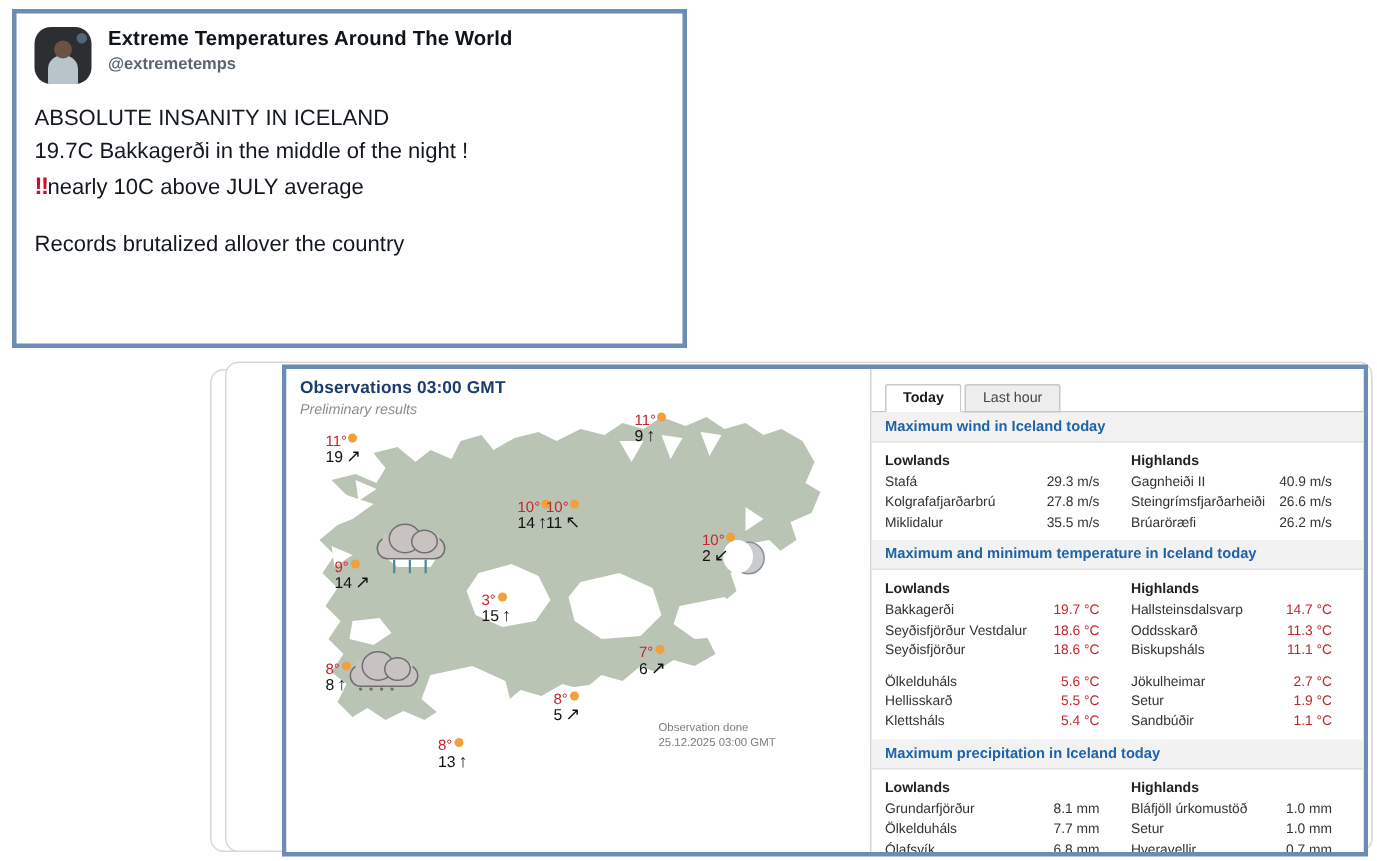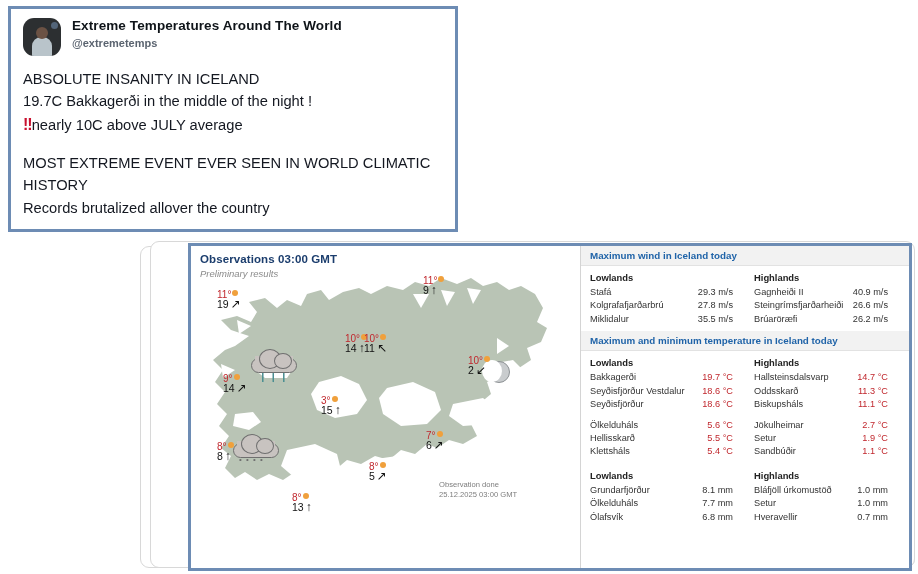--- a/index.html
+++ b/index.html
@@ -106,21 +106,20 @@
     <div class="tweet-names">
       <div class="tweet-name">Extreme Temperatures Around The World</div>
       <div class="tweet-handle">@extremetemps</div>
     </div>
   </div>
   <div class="tweet-body">
     <p>ABSOLUTE INSANITY IN ICELAND</p>
     <p>19.7C Bakkagerði in the middle of the night !</p>
     <p><span class="bang">!!</span><span>nearly 10C above JULY average</span></p>
     <div class="tweet-gap"></div>
-    <p>MOST EXTREME EVENT EVER SEEN IN WORLD CLIMATIC HISTORY</p>
     <p>Records brutalized allover the country</p>
   </div>
 </div>
 
 <div class="backcard backcard-1"></div>
 <div class="backcard backcard-2"></div>
 
 <div class="wpanel">
 
   <div class="map-col">
@@ -193,20 +192,24 @@
         <div class="stn" style="left: 101px; top: 245px;"><span class="tmp">8°</span><span class="dot"></span><span class="wind">13<span class="arw">↑</span></span></div>
       </div>
 
     <div class="obs-note">
       <div>Observation done</div>
       <div>25.12.2025 03:00 GMT</div>
     </div>
   </div>
 
   <div class="data-col">
+    <div class="tabs">
+      <div class="tab active">Today</div>
+      <div class="tab">Last hour</div>
+    </div>
 
     <div class="sect-title">Maximum wind in Iceland today</div>
     <div class="grid">
       <div class="half">
         <div class="colhead">Lowlands</div>
         <div class="row">
             <span>Stafá</span>
             <span class="v">29.3 m/s</span>
           </div>
         <div class="row">
@@ -288,20 +291,21 @@
             <span>Setur</span>
             <span class="v">1.9 °C</span>
           </div>
         <div class="row red">
             <span>Sandbúðir</span>
             <span class="v">1.1 °C</span>
           </div>
       </div>
     </div>
 
+    <div class="sect-title">Maximum precipitation in Iceland today</div>
     <div class="grid">
       <div class="half">
         <div class="colhead">Lowlands</div>
         <div class="row">
             <span>Grundarfjörður</span>
             <span class="v">8.1 mm</span>
           </div>
         <div class="row">
             <span>Ölkelduháls</span>
             <span class="v">7.7 mm</span>

